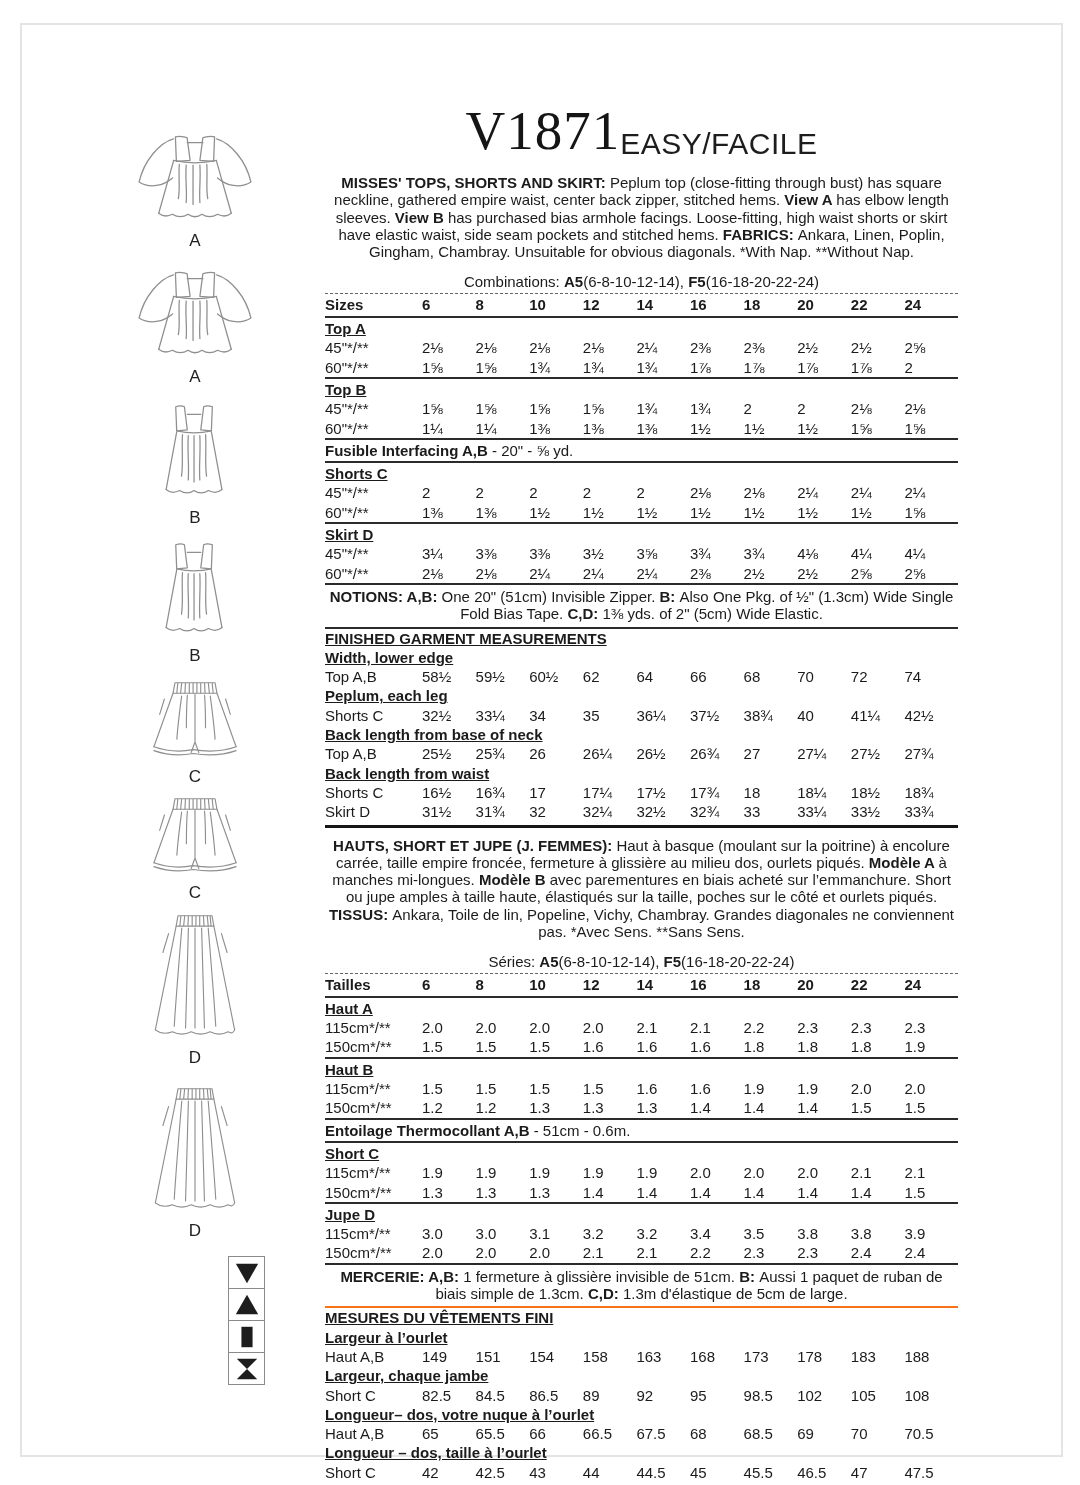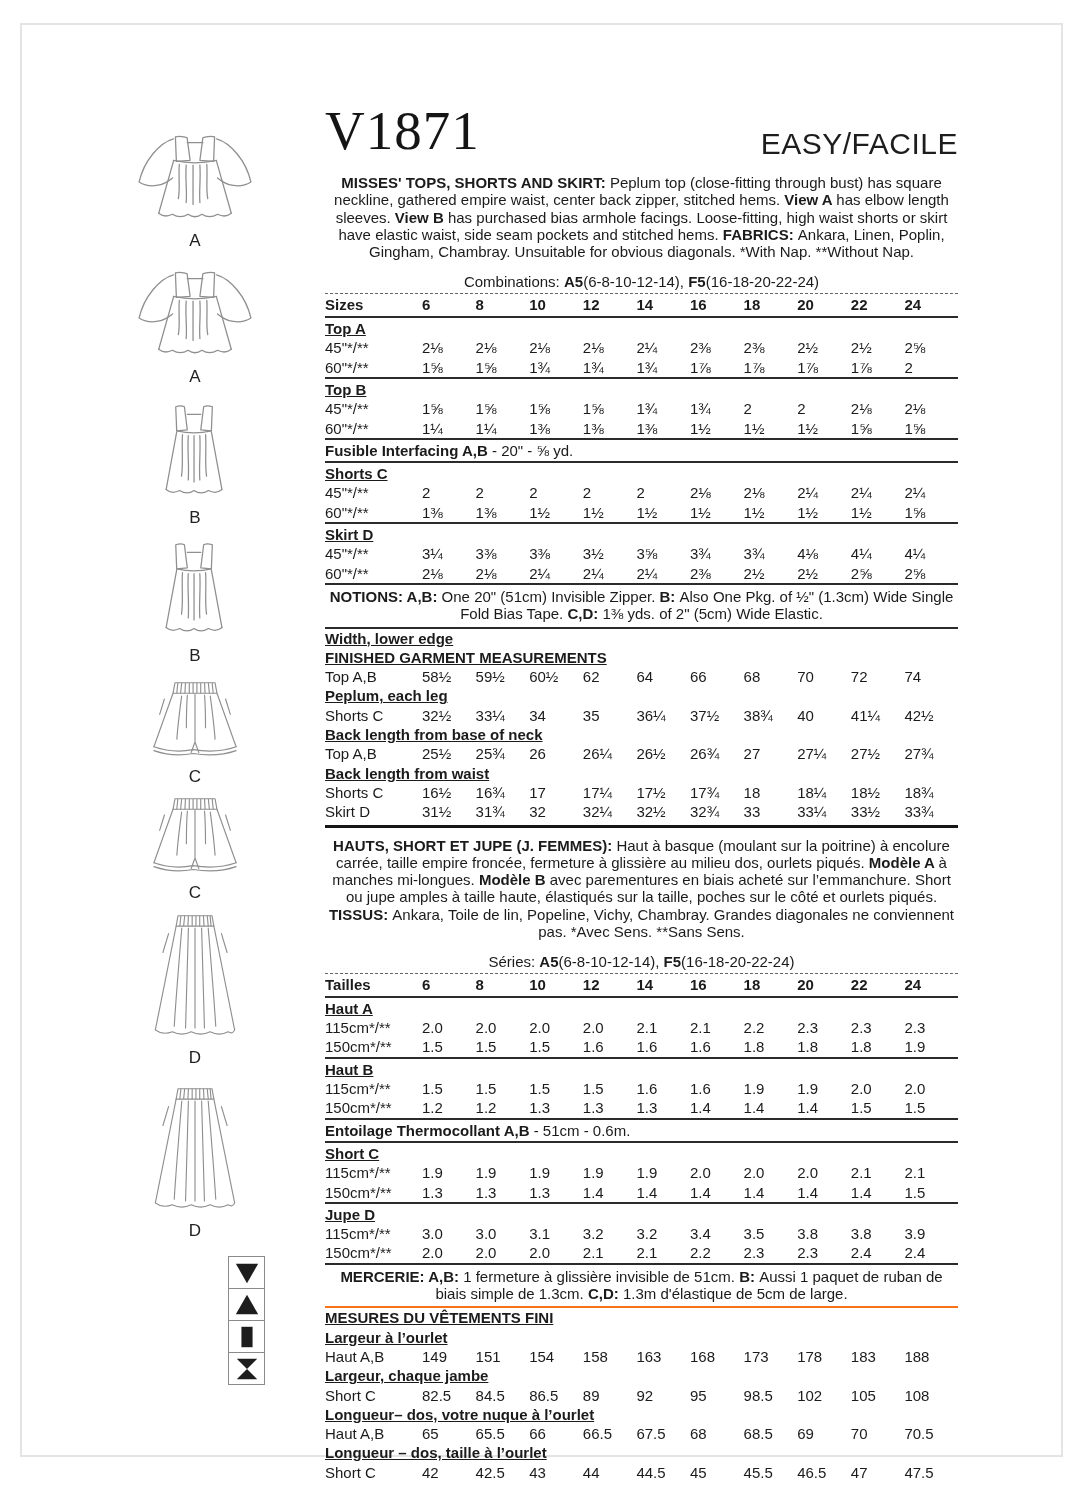--- a/index.html
+++ b/index.html
@@ -12,21 +12,21 @@
   .fig{position:absolute;margin:0;text-align:center;width:100%;}
   .fig svg{display:block;margin:0 auto;}
   .fig figcaption{font-size:17px;margin-top:4px;color:#222;}
   .symkey{position:absolute;left:148px;top:1256px;width:37px;}
   .symcell{width:35px;height:31px;border:1.6px solid #8a8a8a;border-bottom:none;background:#fff;
            display:flex;align-items:center;justify-content:center;}
   .symcell:last-child{border-bottom:1.6px solid #8a8a8a;}
 
   
   .content{position:absolute;left:325px;top:98px;width:633px;}
-  .masthead{display:flex;justify-content:space-between;align-items:flex-end;height:60px;}
+  .masthead{display:flex;justify-content:center;align-items:flex-end;height:60px;}
   .code{font-family:"Liberation Serif","DejaVu Serif",serif;font-weight:500;font-size:55px;
         line-height:55px;letter-spacing:1px;margin:0;color:#151515;}
   .difficulty{font-size:30px;line-height:28px;letter-spacing:.5px;color:#1d1d1d;}
   p{margin:0;text-align:center;}
   .desc{margin-top:16px;}
   .combos{margin-top:13px;padding-bottom:2px;}
   b{font-weight:bold;}
 
   .table{width:100%;}
   .trow{padding:1px 0;}
@@ -297,22 +297,22 @@
           <span class="tcell">2½</span>
           <span class="tcell">2½</span>
           <span class="tcell">2⅝</span>
           <span class="tcell">2⅝</span>
         </div>
       </div>
 
     <p class="notions"><b>NOTIONS: A,B: </b><span>One 20" (51cm) Invisible Zipper. </span><b>B: </b><span>Also One Pkg. of ½" (1.3cm) Wide Single Fold Bias Tape. </span><b>C,D: </b><span>1⅜ yds. of 2" (5cm) Wide Elastic.</span></p>
 
     <div class="table fgm">
+        <div class="trow title">FINISHED GARMENT MEASUREMENTS</div>
         <div class="trow subhead">Width, lower edge</div>
-        <div class="trow title">FINISHED GARMENT MEASUREMENTS</div>
         <div class="trow data">
           <span class="tlabel">Top A,B</span>
           <span class="tcell">58½</span>
           <span class="tcell">59½</span>
           <span class="tcell">60½</span>
           <span class="tcell">62</span>
           <span class="tcell">64</span>
           <span class="tcell">66</span>
           <span class="tcell">68</span>
           <span class="tcell">70</span>

